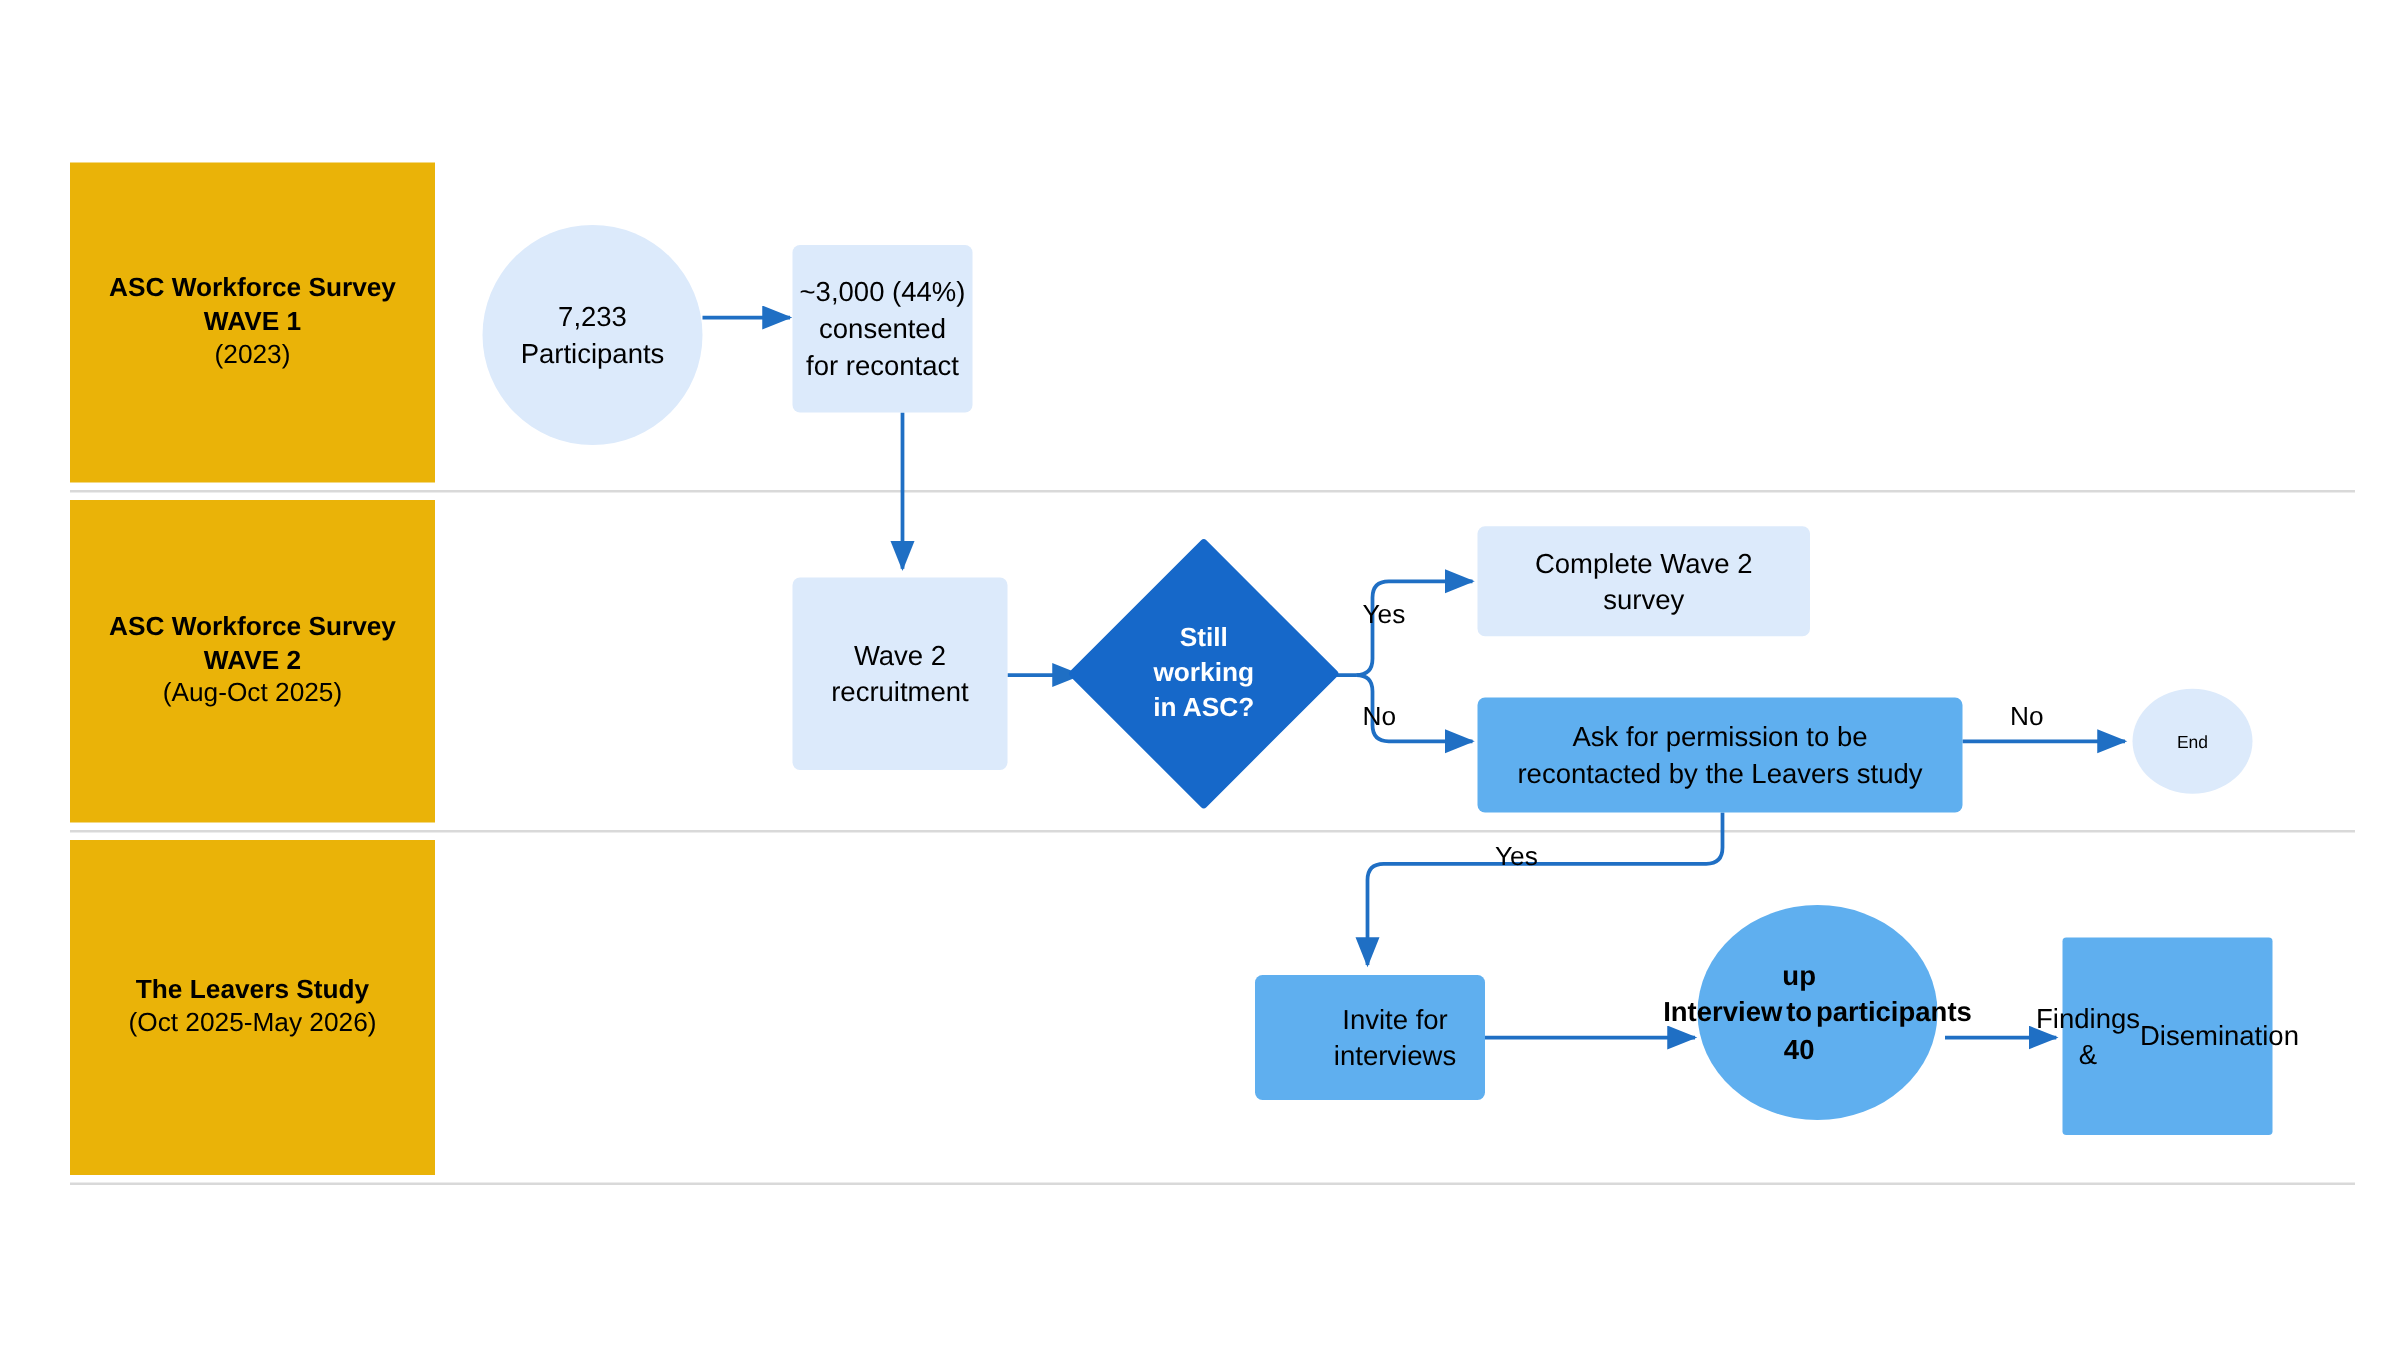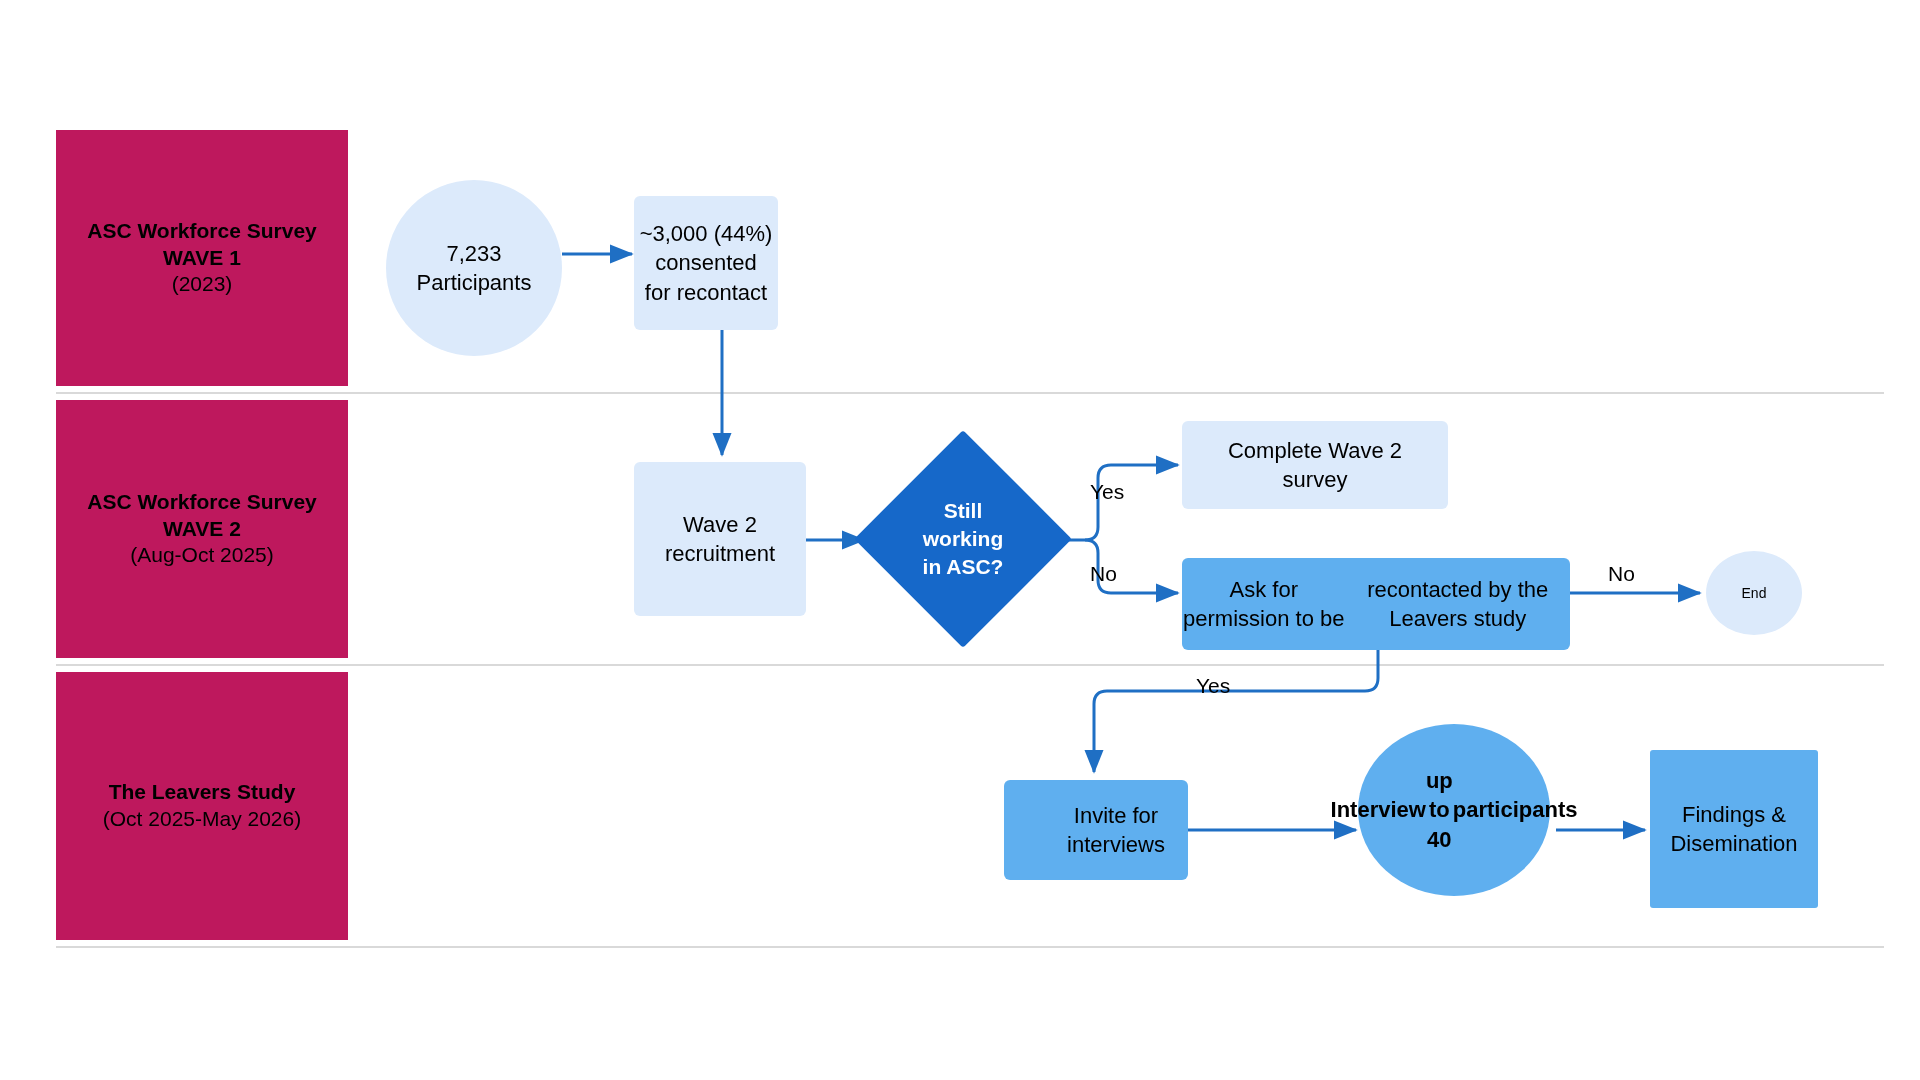--- a/index.html
+++ b/index.html
@@ -25,21 +25,21 @@
     left: 56px;
     width: 1828px;
     height: 2px;
     background: #d9d9d9;
   }
   
   .lane-label {
     position: absolute;
     left: 56px;
     width: 292px;
-    background: #be185d;
+    background: #eab308;
     display: flex;
     flex-direction: column;
     align-items: center;
     justify-content: center;
     text-align: center;
     color: #000000;
     line-height: 1.28;
   }
   .lane-label .l1 { font-weight: bold; font-size: 21px; }
   .lane-label .l2 { font-weight: bold; font-size: 21px; }
@@ -185,21 +185,21 @@
 
   <div class="edge-label" style="left:1090px;top:480px;">Yes</div>
 
   <div class="edge-label" style="left:1090px;top:562px;">No</div>
 
   <div class="node rect fill-light" style="left:1182px;top:421px;width:266px;height:88px;flex-direction:column;font-size:22px;">
     <span>Complete Wave 2</span>
     <span>survey</span>
   </div>
 
-  <div class="node rect fill-mid" style="left:1182px;top:558px;width:388px;height:92px;flex-direction:row;font-size:22px;">
+  <div class="node rect fill-mid" style="left:1182px;top:558px;width:388px;height:92px;flex-direction:column;font-size:22px;">
     <span>Ask for permission to be</span>
     <span>recontacted by the Leavers study</span>
   </div>
 
   <div class="edge-label" style="left:1608px;top:562px;">No</div>
 
   <div class="node circle fill-light" style="left:1706px;top:551px;width:96px;height:84px;font-size:14px;">
     <span>End</span>
   </div>
 
@@ -209,18 +209,18 @@
     <span>Invite for</span>
     <span>interviews</span>
   </div>
 
   <div class="node ellipse fill-mid" style="left:1358px;top:724px;width:192px;height:172px;flex-direction:row;font-size:22px;font-weight:bold;">
     <span>Interview</span>
     <span>up to 40</span>
     <span>participants</span>
   </div>
 
-  <div class="node rect-sharp fill-mid" style="left:1650px;top:750px;width:168px;height:158px;flex-direction:column;font-size:22px;">
+  <div class="node rect-sharp fill-mid" style="left:1650px;top:750px;width:168px;height:158px;font-size:22px;">
     <span>Findings &amp;</span>
     <span>Disemination</span>
   </div>
 
 </div>
 
 </body></html>

